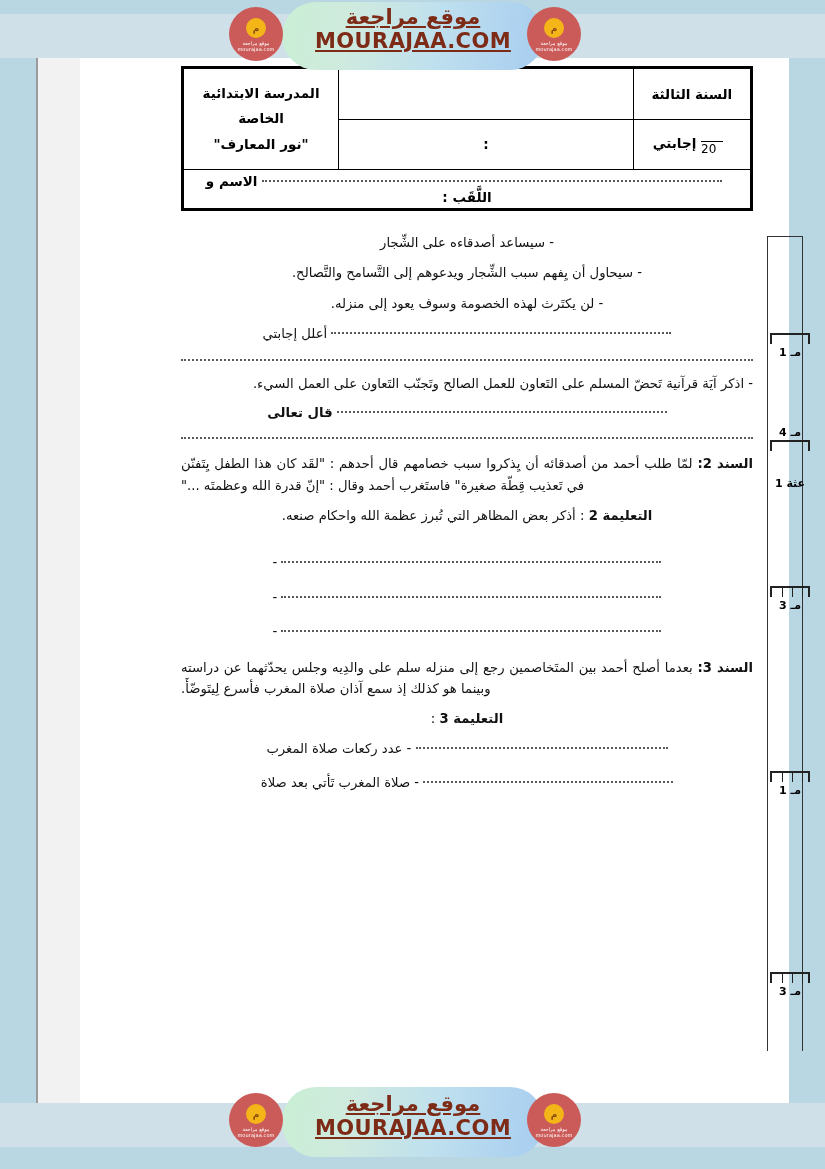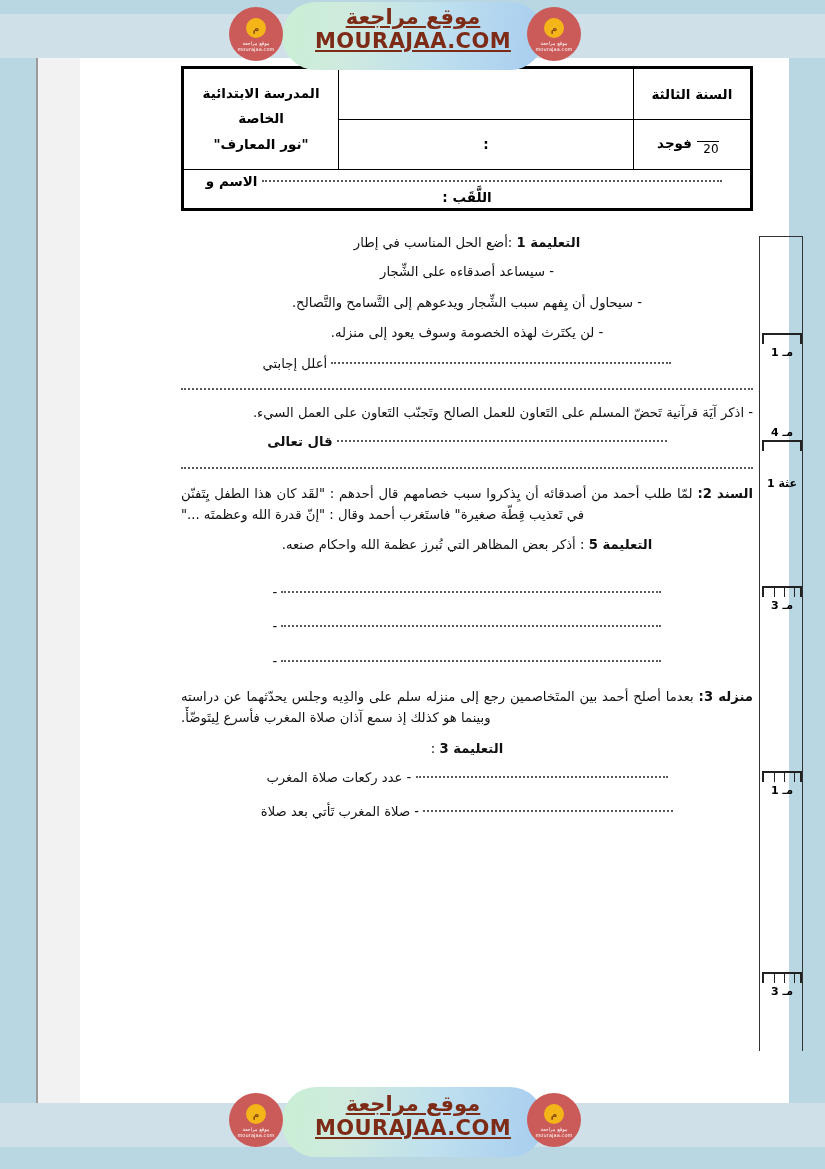--- a/index.html
+++ b/index.html
@@ -166,21 +166,21 @@
   .cell-mid      { width: 300px; }
   .cell-year     { width: 118px; height: 46px; }
   .cell-count    { width: 118px; height: 46px; }
   .cell-blank-top{ height: 46px; }
   .cell-colon    { height: 46px; font-size: 15px; }
 
   .fraction {
     display: inline-block;
     vertical-align: middle;
     margin-right: 8px;
-    text-align: right;
+    text-align: left;
     font-weight: normal;
   }
   .fraction .num {
     display: block;
     height: 9px;
     border-bottom: 1.5px solid #000;
     width: 22px;
   }
   .fraction .den {
     display: block;
@@ -251,21 +251,21 @@
     margin: 0 0 13px 0;
     text-align: center;
     white-space: nowrap;
   }
 
   
   #marks {
     position: absolute;
     right: 22px;
     top: 236px;
-    width: 44px;
+    width: 36px;
     height: 815px;
     border-left: 1.6px solid #333;
     border-right: 1.6px solid #333;
     box-sizing: border-box;
   }
   #marks .top-cap {
     position: absolute;
     left: 0; right: 0; top: 0;
     height: 0;
     border-top: 1.6px solid #333;
@@ -342,21 +342,21 @@
       <span>المدرسة الابتدائية الخاصة</span><br>
       <span>"نور المعارف"</span>
     </td>
   </tr>
   <tr>
     <td class="cell-count">
       <span class="fraction">
         <span class="num"></span>
         <span class="den">20</span>
       </span>
-      <span>فوجد</span>
+      <span>إجابتي</span>
     </td>
     <td class="cell-mid cell-colon">:</td>
   </tr>
   <tr class="row-name">
     <td colspan="3">
       <span class="dots"></span>
       <span>الاسم و اللَّقَب :</span>
     </td>
   </tr>
 </tbody>
@@ -403,24 +403,20 @@
         <i style="left:20px"></i>
         <i style="left:30px"></i>
     </div>
     <div class="lbl">مـ 3</div>
   </div>
 </div>
 
 <div id="content">
 
 
-  <p class="centerish">
-    <span class="lead">التعليمة 1</span>
-    <span>:أضع الحل المناسب في إطار</span>
-  </p>
 
   <p class="opt">- سيساعد أصدقاءه على الشِّجار</p>
   <p class="opt">- سيحاول أن يِفهم سبب الشِّجار ويدعوهم إلى التَّسامح والتَّصالح.</p>
   <p class="opt">- لن يكتَرث لهذه الخصومة وسوف يعود إلى منزله.</p>
 
   <p class="answer-row">
     <span class="inline-dots" style="width:340px"></span>
     <span>أعلل إجابتي</span>
   </p>
   <span class="dotline"></span>
@@ -432,39 +428,39 @@
     <span class="lead">قال تعالى</span>
   </p>
   <span class="dotline"></span>
 
   <p class="para" style="margin-top:14px">
     <span class="lead">السند 2:</span>
     <span>لمّا طلب أحمد من أصدقائه أن يِذكروا سبب خصامهم قال أحدهم : "لقَد كان هذا الطفل يِتَفنّن في تَعذيب قِطّة صغيرة" فاستَغرب أحمد وقال : "إنّ قدرة الله وعظمتَه ..."</span>
   </p>
 
   <p class="centerish">
-    <span class="lead">التعليمة 5</span>
+    <span class="lead">التعليمة 2</span>
     <span>: أذكر بعض المظاهر التي تُبرز عظمة الله واحكام صنعه.</span>
   </p>
 
   <p class="bullet-row" style="margin-top:26px">
     <span class="inline-dots" style="width:380px"></span>
     <span>-</span>
   </p>
   <p class="bullet-row">
     <span class="inline-dots" style="width:380px"></span>
     <span>-</span>
   </p>
   <p class="bullet-row">
     <span class="inline-dots" style="width:380px"></span>
     <span>-</span>
   </p>
 
   <p class="para" style="margin-top:14px">
-    <span class="lead">منزله 3:</span>
+    <span class="lead">السند 3:</span>
     <span>بعدما أصلح أحمد بين المتَخاصمين رجع إلى منزله سلم على والدِيه وجلس يحدّثهما عن دراسته وبينما هو كذلك إذ سمع آذان صلاة المغرب فأسرع لِيتَوضّأَ.</span>
   </p>
 
   <p class="centerish">
     <span class="lead">التعليمة 3</span>
     <span>:</span>
   </p>
 
   <p class="bullet-row">
     <span class="inline-dots" style="width:252px"></span>

